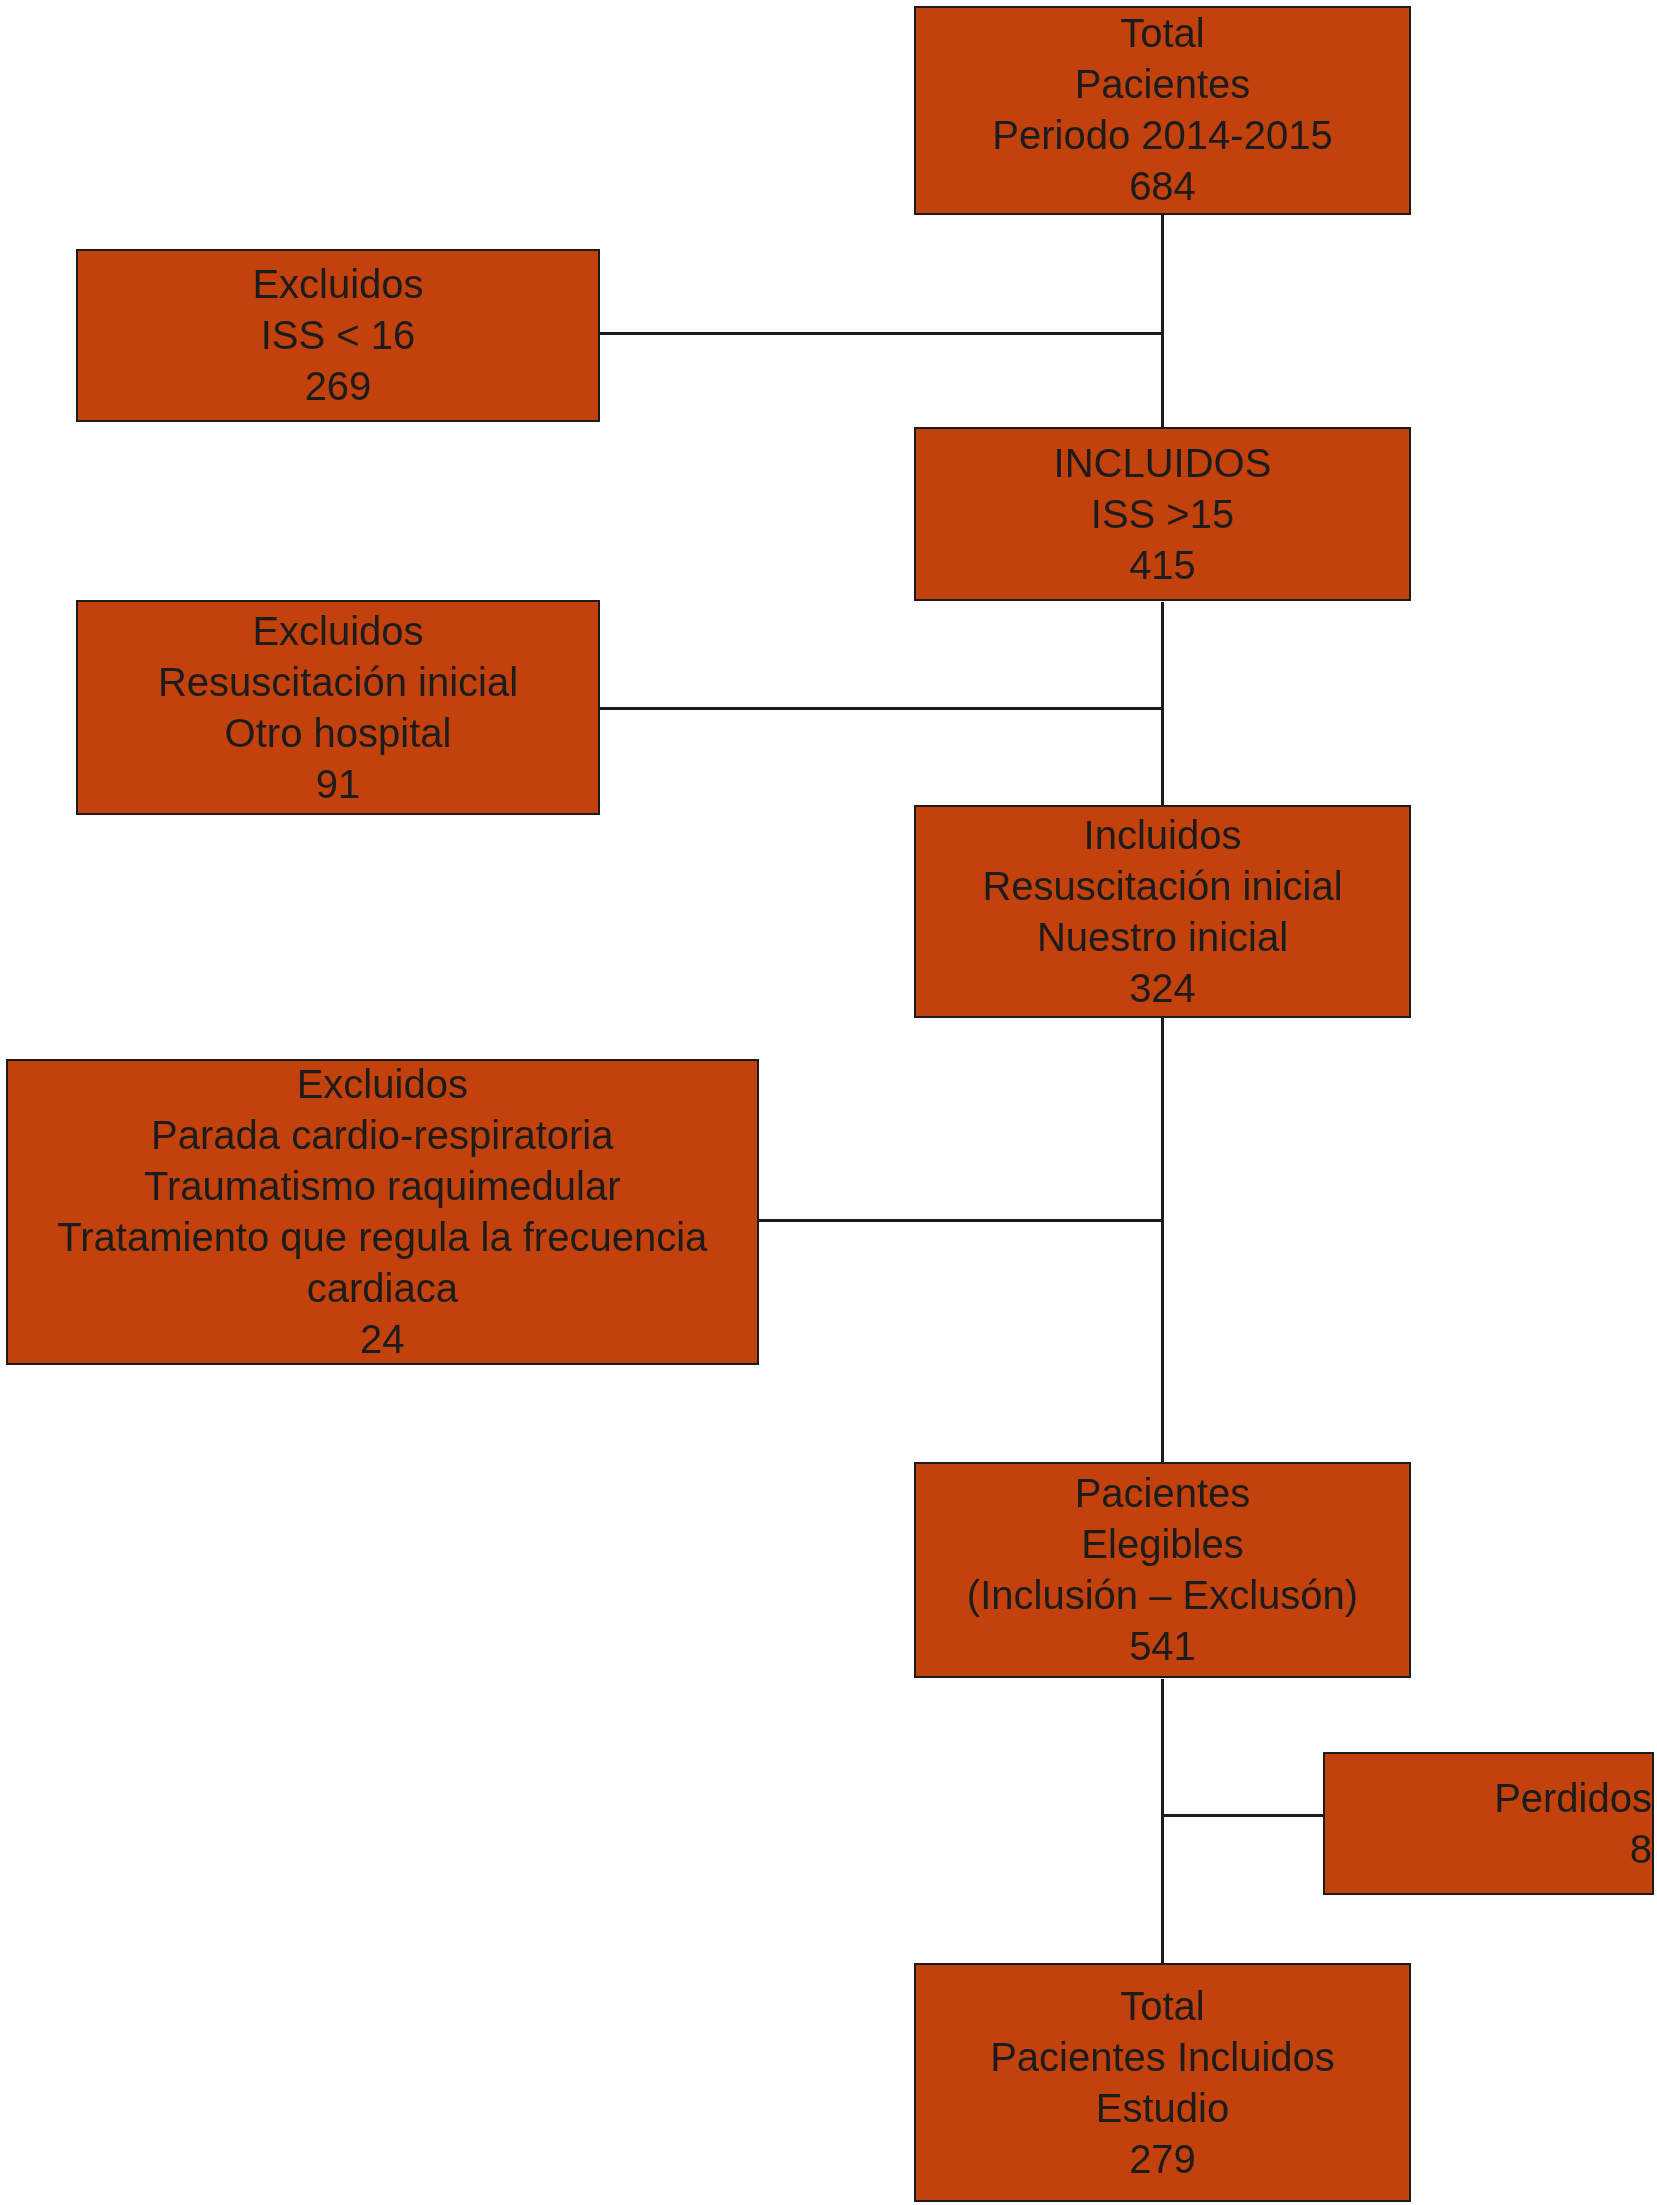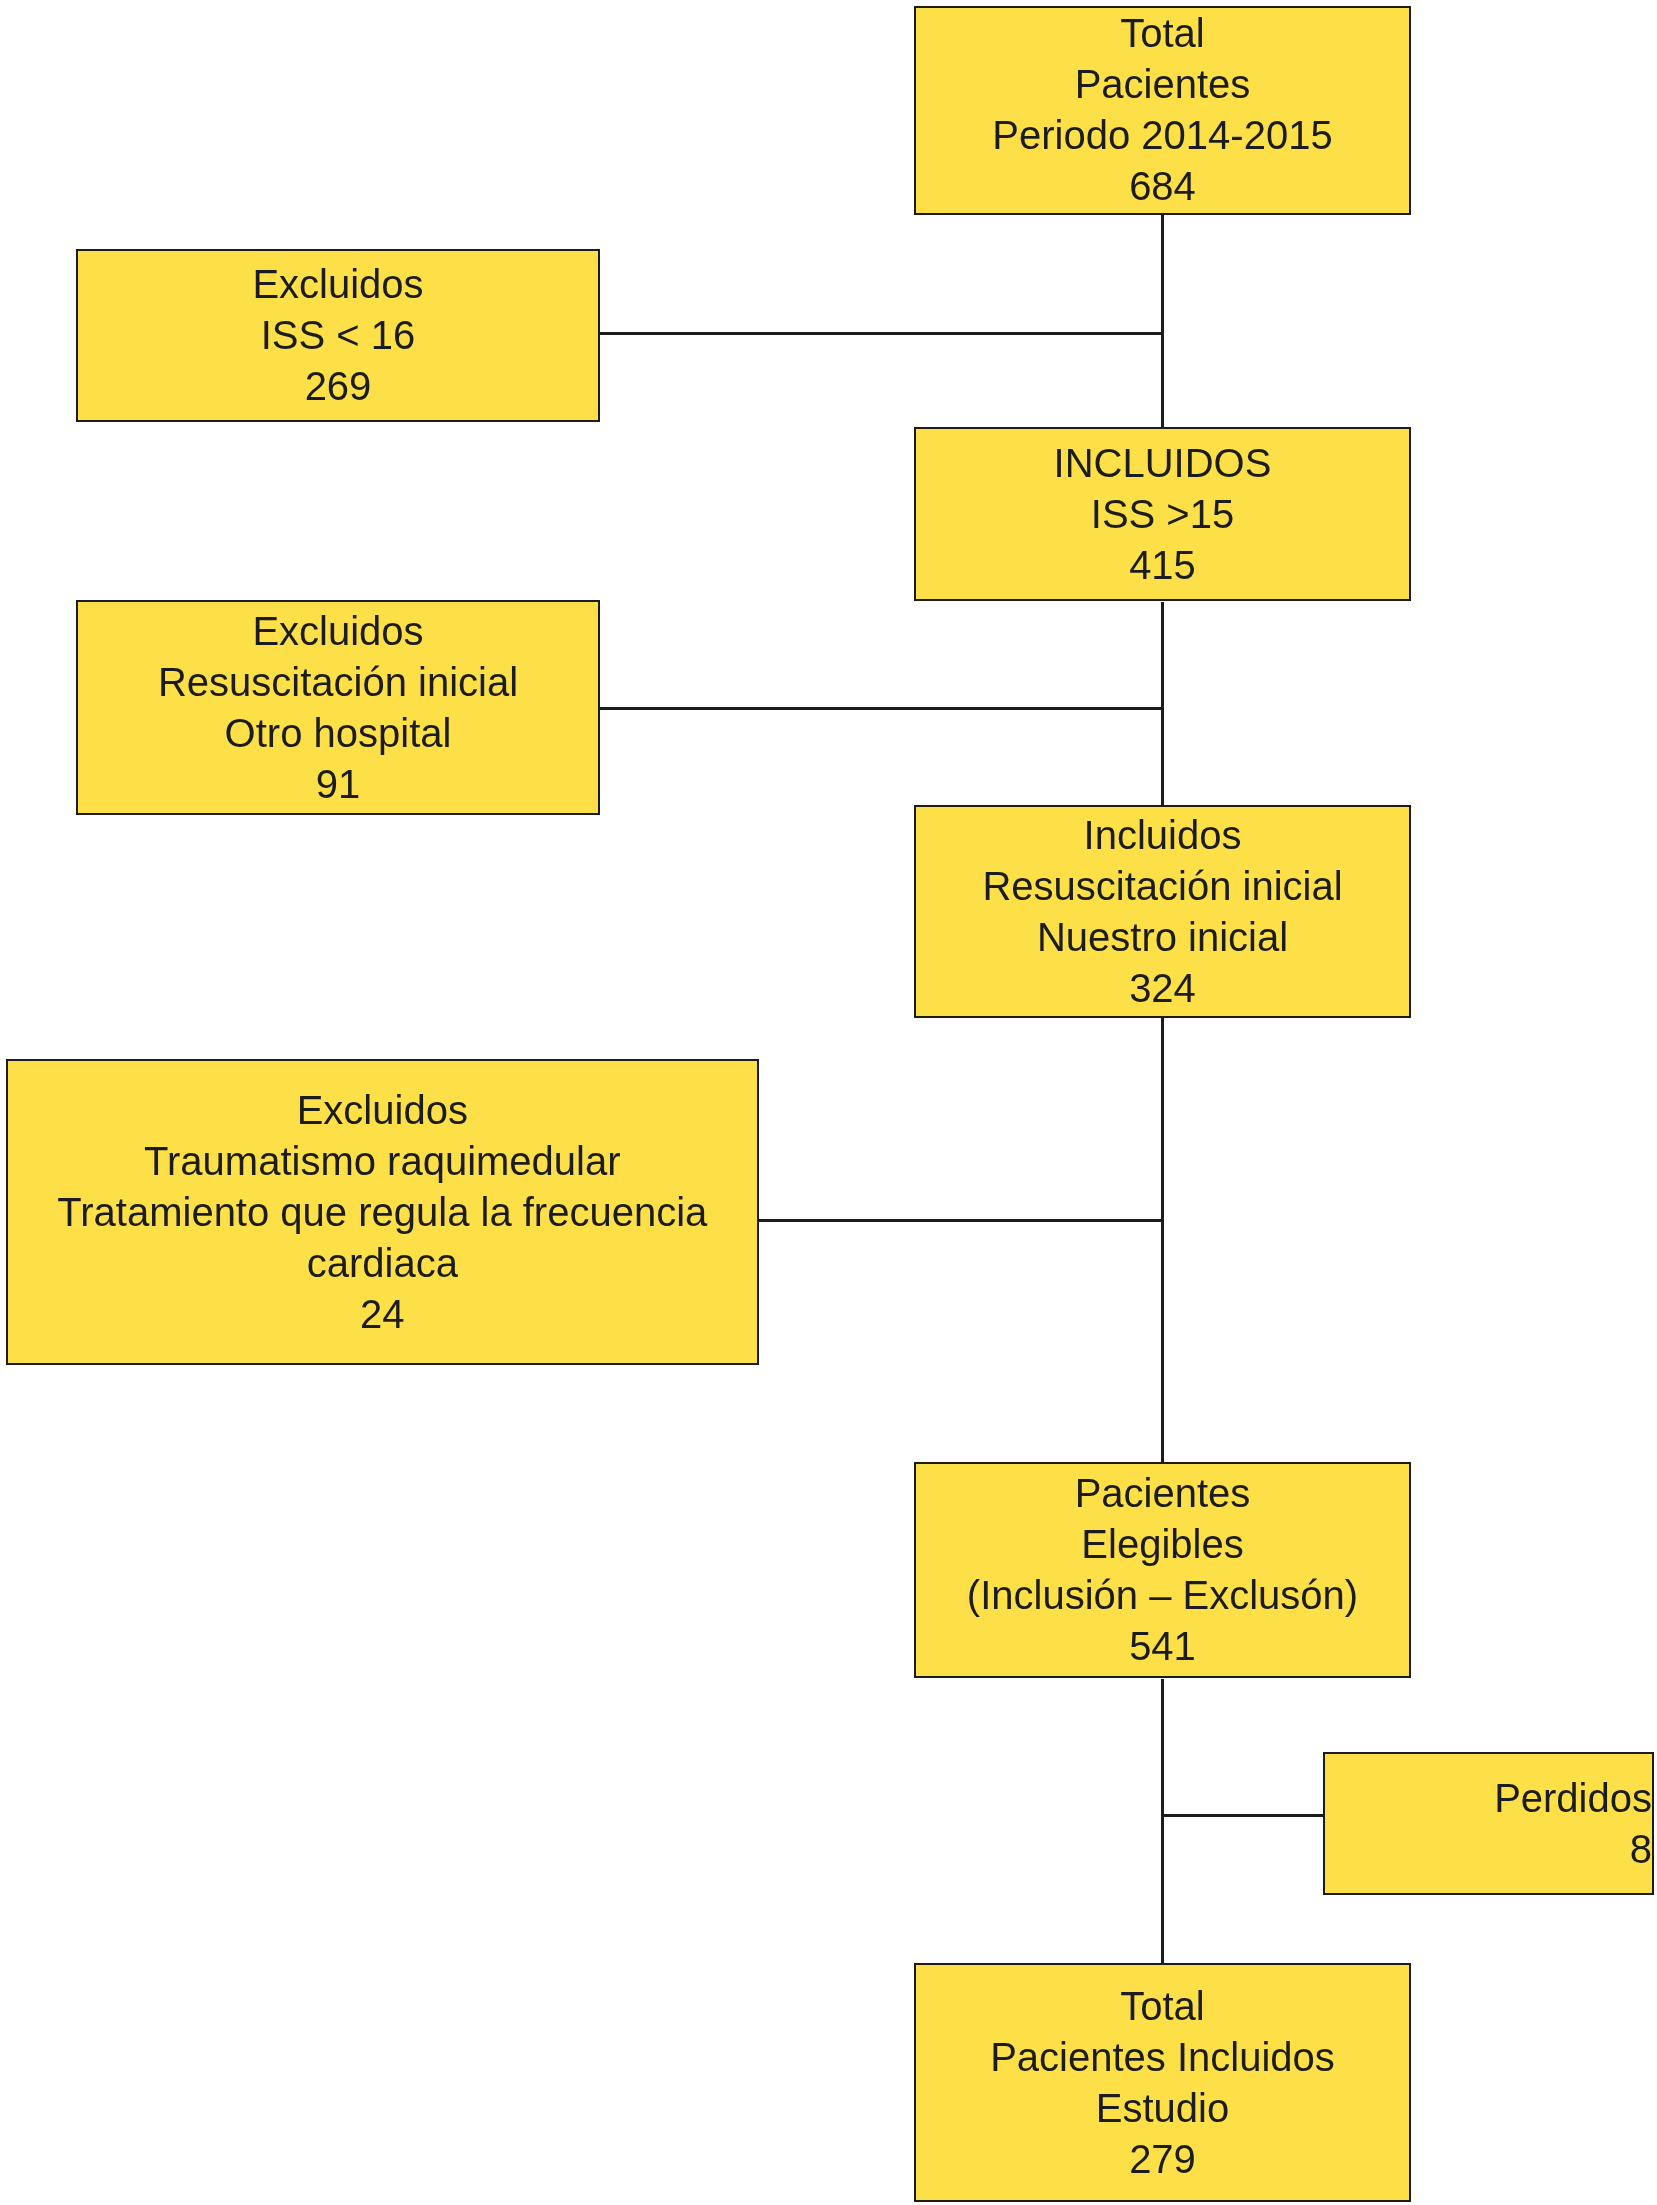--- a/index.html
+++ b/index.html
@@ -12,21 +12,21 @@
     width: 1657px;
     height: 2205px;
     background: #ffffff;
     font-family: "Liberation Sans", "DejaVu Sans", sans-serif;
     color: #1c1c1c;
   }
   .flow-box {
     position: absolute;
     box-sizing: border-box;
     border: 2.9px solid #1c1c1c;
-    background: #fde047;
+    background: #c2410c;
     display: flex;
     flex-direction: column;
     justify-content: center;
     align-items: center;
     text-align: center;
   }
   .flow-box .tline {
     font-size: 40px;
     line-height: 51px;
     white-space: nowrap;
@@ -99,20 +99,21 @@
 
   <div class="flow-box" id="box-included-resus">
     <div class="tline">Incluidos</div>
     <div class="tline">Resuscitación inicial</div>
     <div class="tline">Nuestro inicial</div>
     <div class="tline">324</div>
   </div>
 
   <div class="flow-box" id="box-excluded-other">
     <div class="tline">Excluidos</div>
+    <div class="tline">Parada cardio-respiratoria</div>
     <div class="tline">Traumatismo raquimedular</div>
     <div class="tline">Tratamiento que regula la frecuencia</div>
     <div class="tline">cardiaca</div>
     <div class="tline">24</div>
   </div>
 
   <div class="flow-box" id="box-eligible">
     <div class="tline">Pacientes</div>
     <div class="tline">Elegibles</div>
     <div class="tline">(Inclusión – Exclusón)</div>

